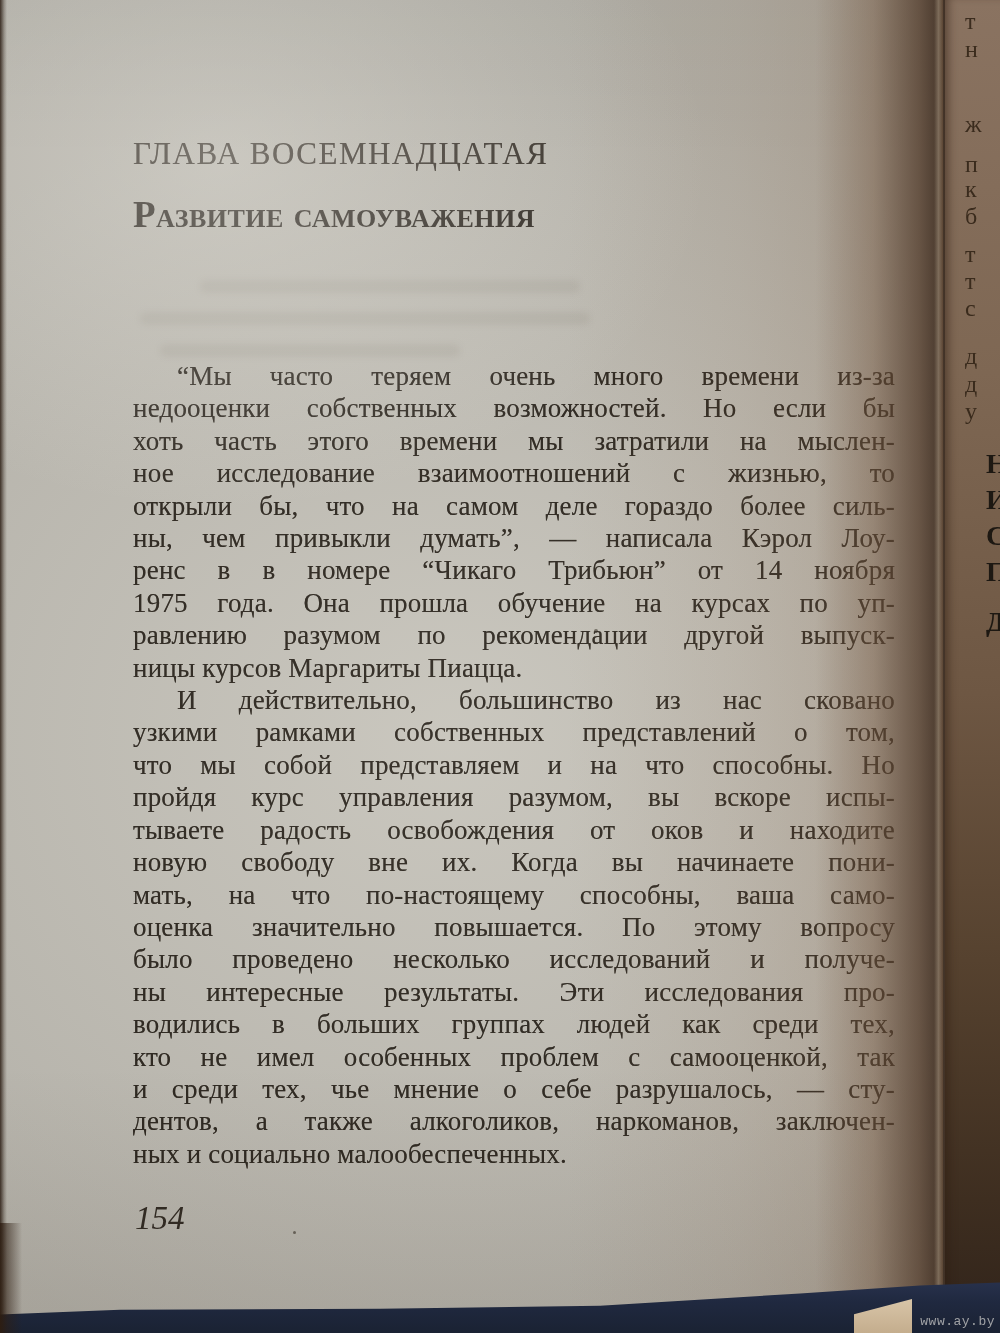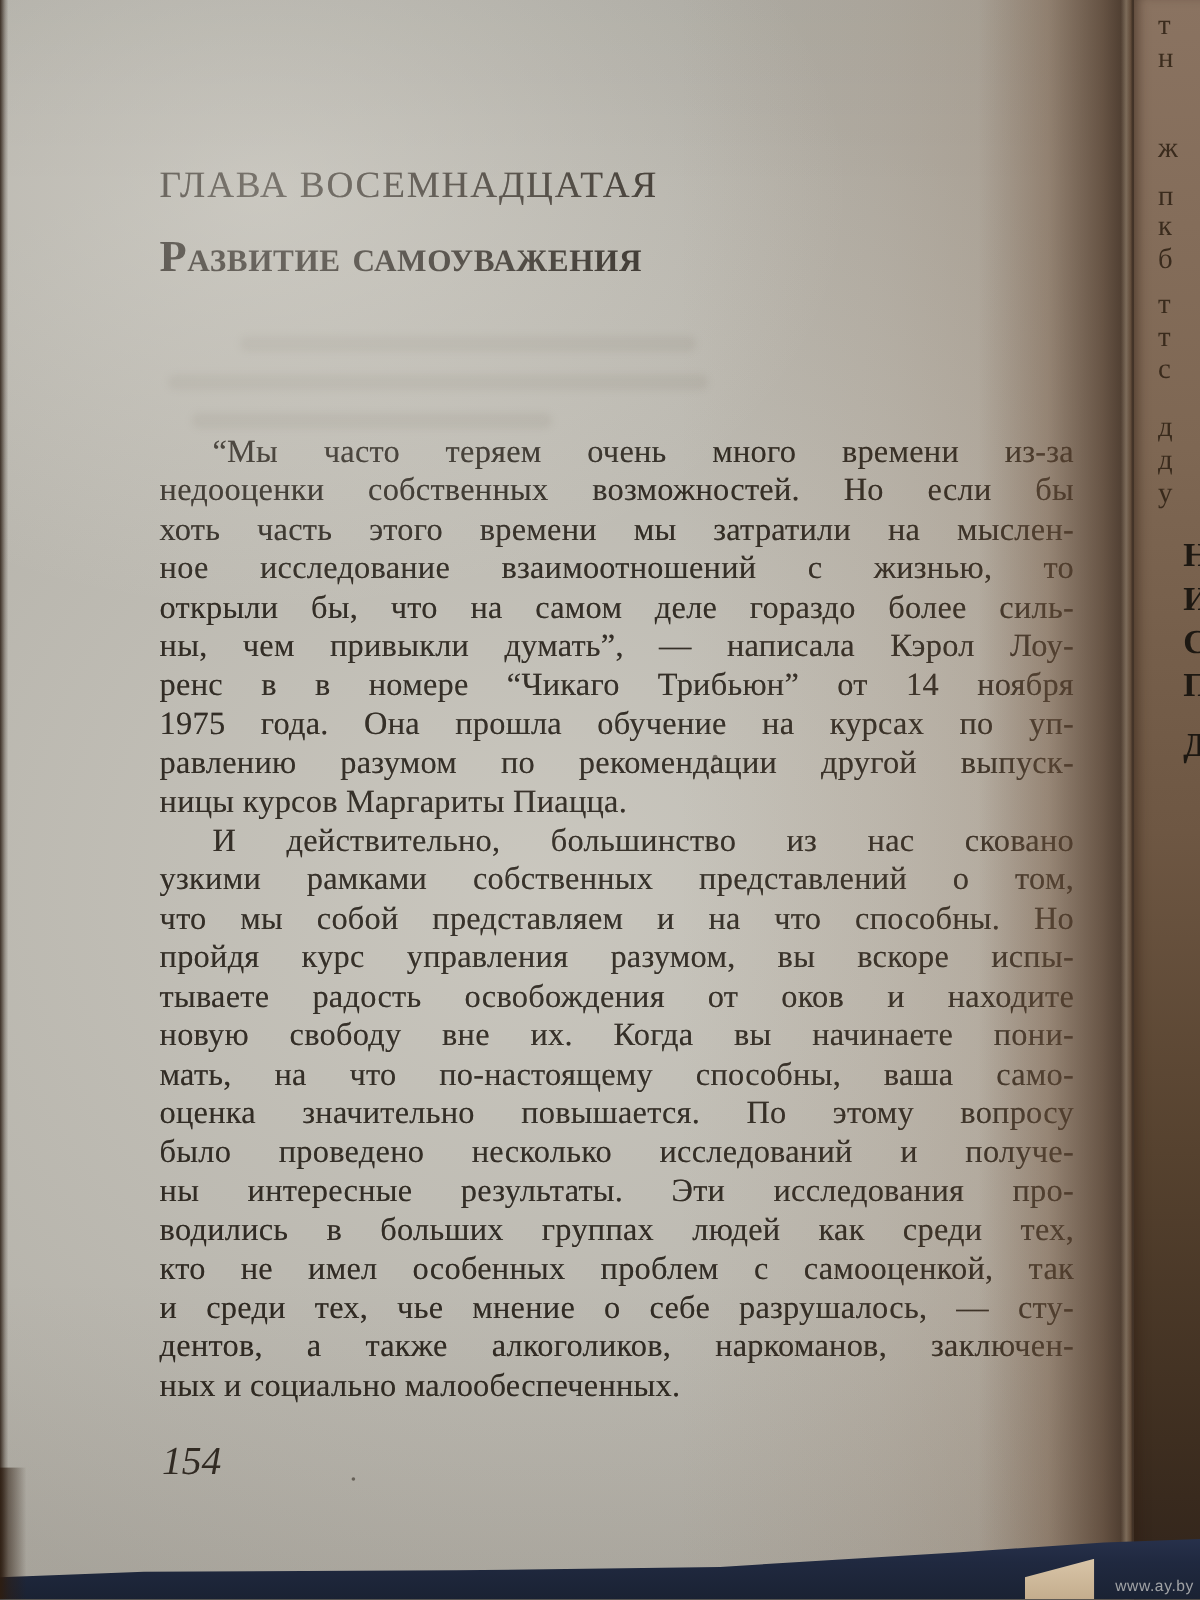--- a/index.html
+++ b/index.html
@@ -94,21 +94,21 @@
     background:linear-gradient(180deg,#2a3450 0%, #202940 45%, #1a2233 100%);
     clip-path:polygon(0 68%, 12% 60%, 38% 58%, 60% 53%, 80% 32%, 92% 18%, 100% 13%, 100% 100%, 0 100%);
   }
   .tan-wedge{
     position:absolute;right:88px;bottom:0;width:58px;height:34px;
     background:linear-gradient(180deg,#d8c5a8,#c4ad8d);
     clip-path:polygon(0 45%, 100% 0, 100% 100%, 0 100%);
   }
   .watermark{
     position:absolute;right:5px;bottom:4px;
-    font-family:Liberation Sans, sans-serif;
+    font-family:Liberation Mono, monospace;
     font-size:13px;letter-spacing:0.5px;color:#a0a2a5;
   }
 </style>
 </head>
 <body>
 
 <div class="photo">
 
   <div class="chapter-label">ГЛАВА ВОСЕМНАДЦАТАЯ</div>
   <div class="chapter-title">Развитие самоуважения</div>

